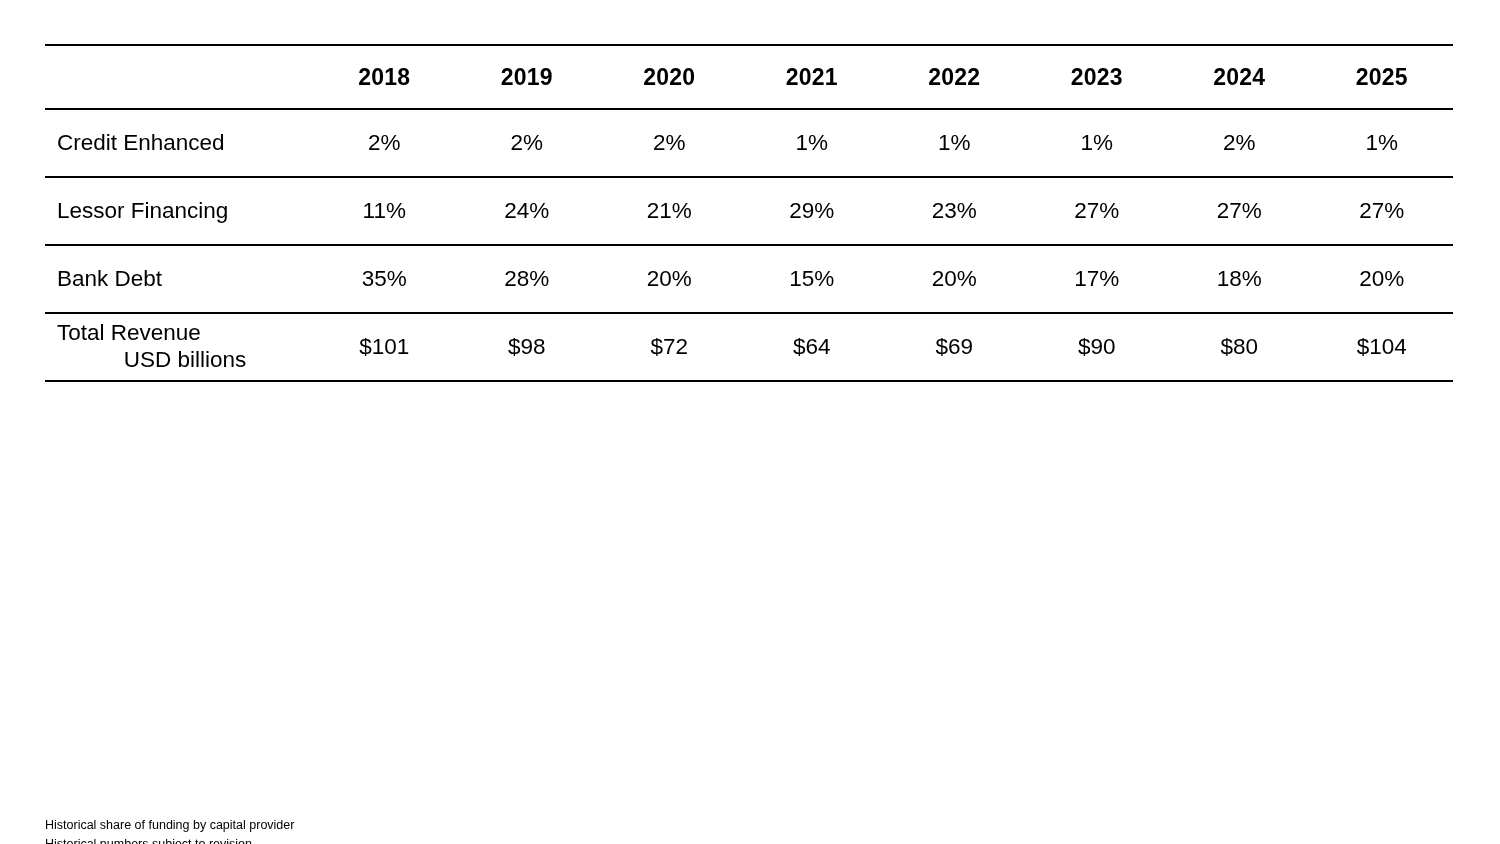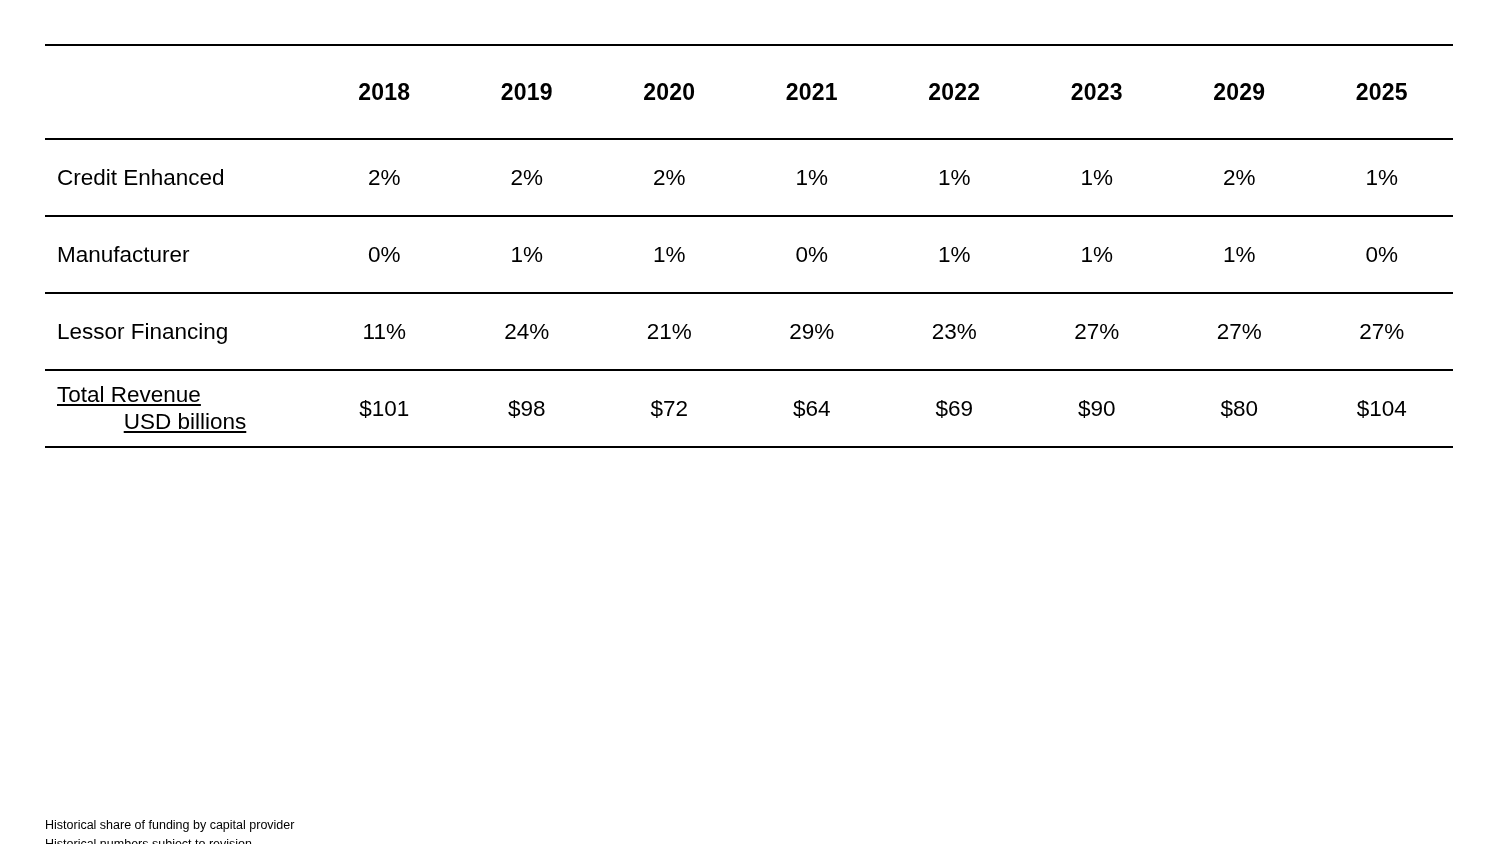--- a/index.html
+++ b/index.html
@@ -32,54 +32,53 @@
 
   table.funding-table th,
   table.funding-table td {
     padding: 0;
     border: none;
     vertical-align: middle;
   }
 
   
   thead tr.header-row {
-    height: 94px;
+    height: 64px;
   }
   thead tr.header-row th {
     border-top: 2px solid #000000;
     border-bottom: 2px solid #000000;
     font-size: 23px;
     font-weight: bold;
     text-align: center;
     letter-spacing: 0.2px;
   }
   thead tr.header-row th.corner-cell {
     text-align: left;
   }
 
   tbody tr.data-row {
-    height: 77px;
+    height: 68px;
   }
   tbody tr.data-row td {
     border-bottom: 2px solid #000000;
     font-size: 22.5px;
     font-weight: normal;
     text-align: center;
   }
   tbody tr.data-row td.row-label {
     text-align: left;
     padding-left: 12px;
     font-size: 22.5px;
   }
   tbody tr.total-row td {
     border-bottom: 2px solid #000000;
   }
   tbody tr.total-row td.row-label {
     line-height: 1.18;
-    text-decoration: underline;
   }
   tbody tr.total-row td.row-label .line2 {
     display: block;
     text-align: center;
   }
 
   .footnotes {
     position: absolute;
     left: 45px;
     top: 772px;
@@ -107,64 +106,64 @@
     </colgroup>
     <thead>
       <tr class="header-row">
         <th class="corner-cell"></th>
         <th>2018</th>
         <th>2019</th>
         <th>2020</th>
         <th>2021</th>
         <th>2022</th>
         <th>2023</th>
-        <th>2029</th>
+        <th>2024</th>
         <th>2025</th>
       </tr>
     </thead>
     <tbody>
 
       <tr class="data-row">
         <td class="row-label">Credit Enhanced</td>
         <td>2%</td>
         <td>2%</td>
         <td>2%</td>
         <td>1%</td>
         <td>1%</td>
         <td>1%</td>
         <td>2%</td>
         <td>1%</td>
       </tr>
 
-      <tr class="data-row">
-        <td class="row-label">Manufacturer</td>
-        <td>0%</td>
-        <td>1%</td>
-        <td>1%</td>
-        <td>0%</td>
-        <td>1%</td>
-        <td>1%</td>
-        <td>1%</td>
-        <td>0%</td>
-      </tr>
 
       <tr class="data-row">
         <td class="row-label">Lessor Financing</td>
         <td>11%</td>
         <td>24%</td>
         <td>21%</td>
         <td>29%</td>
         <td>23%</td>
         <td>27%</td>
         <td>27%</td>
         <td>27%</td>
       </tr>
 
 
 
+      <tr class="data-row">
+        <td class="row-label">Bank Debt</td>
+        <td>35%</td>
+        <td>28%</td>
+        <td>20%</td>
+        <td>15%</td>
+        <td>20%</td>
+        <td>17%</td>
+        <td>18%</td>
+        <td>20%</td>
+      </tr>
 
 
       <tr class="data-row total-row">
         <td class="row-label">
           <span>Total Revenue</span>
           <span class="line2">USD billions</span>
         </td>
         <td>$101</td>
         <td>$98</td>
         <td>$72</td>

